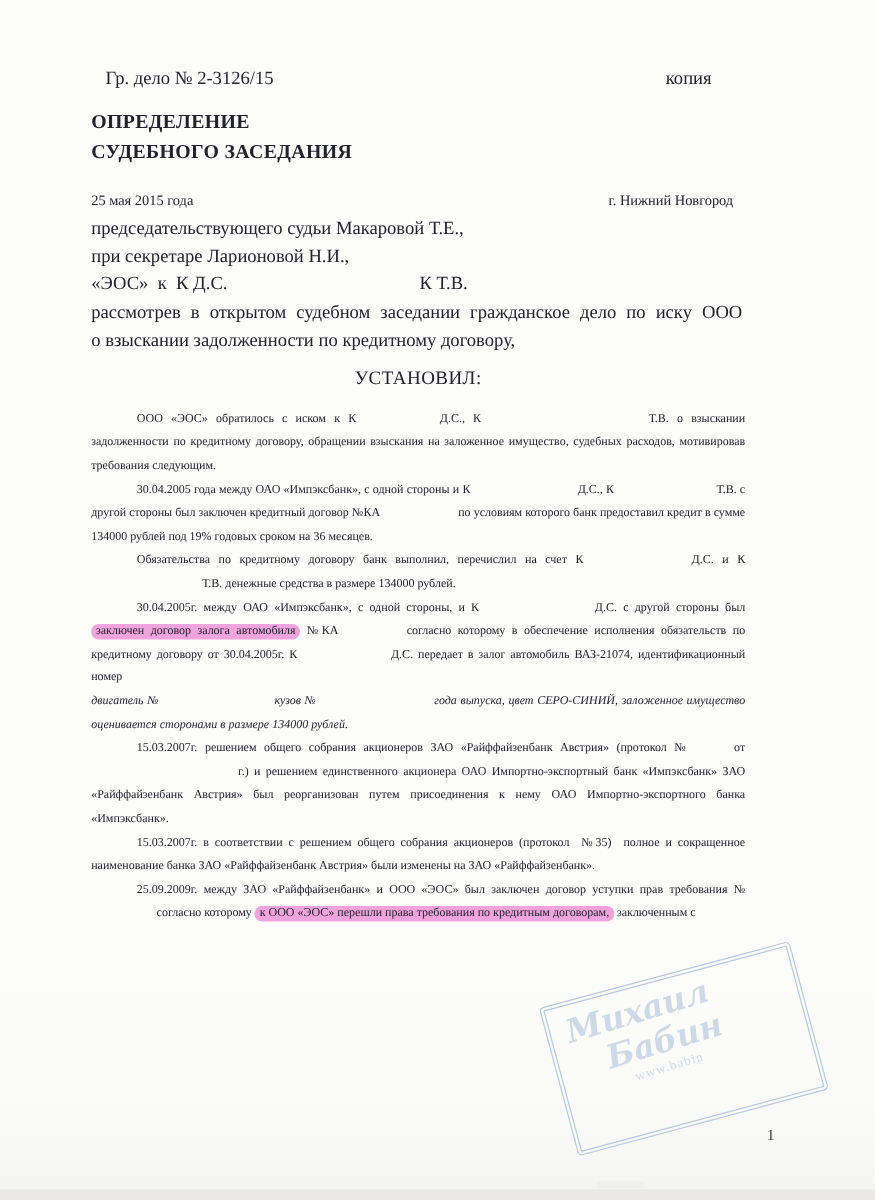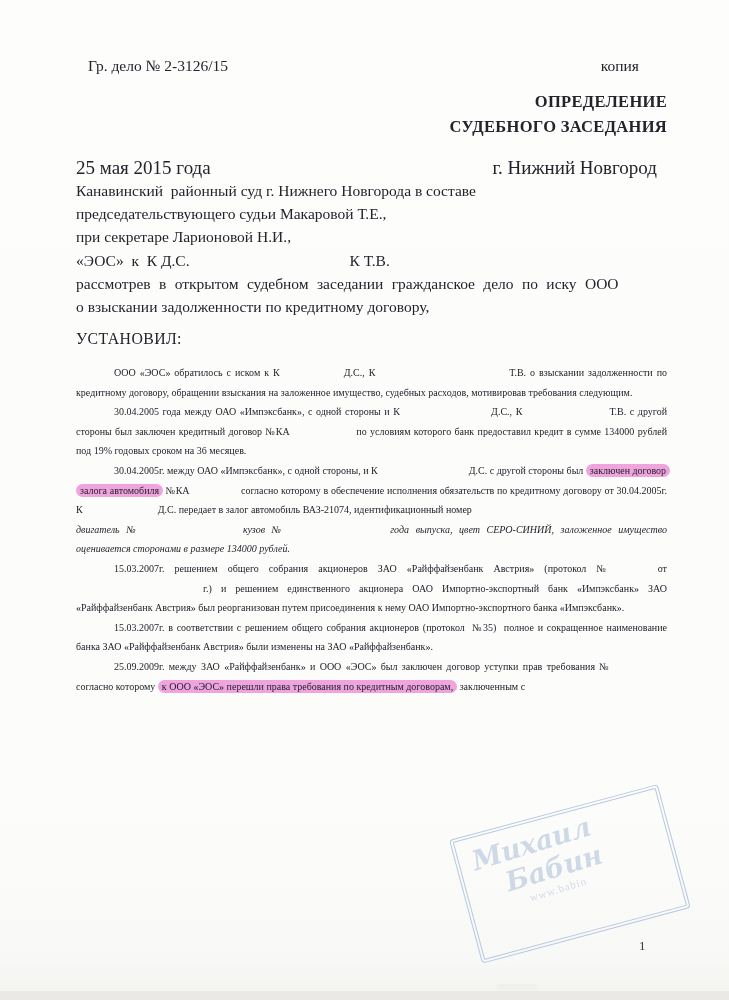--- a/index.html
+++ b/index.html
@@ -3,31 +3,31 @@
 <meta charset="utf-8">
 <style>
   html,body{margin:0;padding:0;}
   body{
     width:729px;height:1000px;position:relative;overflow:hidden;
     background:#fcfcfb;
     font-family:"Liberation Serif","DejaVu Serif",serif;
     color:var(--text,#23232c);
   }
   .paper{position:absolute;inset:0;background:linear-gradient(180deg,#fdfdfc 0%,#fcfcfb 82%,#f8f8f6 96%,#f2f2ef 100%);}
-  .content{position:relative;padding:56px 62px 0 76px;}
+  .content{position:relative;padding:56px 108px 0 76px;}
   .header-row{display:flex;justify-content:space-between;font-size:15.5px;line-height:20px;}
   .case-label{margin-left:12px;}
   .copy-label{margin-right:28px;}
-  .title{text-align:right;font-weight:bold;font-size:16.5px;line-height:25px;margin-top:13px;letter-spacing:0.3px;}
-  .date-row{display:flex;justify-content:space-between;margin-top:17px;font-size:19px;line-height:23px;}
+  .title{text-align:left;font-weight:bold;font-size:16.5px;line-height:25px;margin-top:13px;letter-spacing:0.3px;}
+  .date-row{display:flex;justify-content:space-between;margin-top:17px;font-size:12px;line-height:23px;}
   .city{margin-right:10px;}
   .intro-line{font-size:15.5px;line-height:23.2px;white-space:nowrap;}
   .intro-line.justify{word-spacing:4.5px;}
   .subject{text-align:left;font-size:15.5px;line-height:23px;}
-  .heading{text-align:left;font-size:15.8px;line-height:24px;margin-top:9px;letter-spacing:0.4px;}
+  .heading{text-align:center;font-size:15.8px;line-height:24px;margin-top:9px;letter-spacing:0.4px;}
   .paras{margin-top:12px;}
   .para{margin:0;text-align:justify;text-indent:38px;font-size:10px;line-height:19.6px;}
   .para.noindent{text-indent:0;font-style:italic;}
   .gap{display:inline-block;height:1px;vertical-align:baseline;}
   .hl{
     background:var(--highlight,#efa4de);
     border-radius:9px;padding:0.5px 4px 1.5px;
     box-decoration-break:clone;-webkit-box-decoration-break:clone;
   }
   .stamp{
@@ -67,34 +67,34 @@
     <div>ОПРЕДЕЛЕНИЕ</div>
     <div>СУДЕБНОГО ЗАСЕДАНИЯ</div>
   </div>
 
   <div class="date-row">
     <span>25 мая 2015 года</span>
     <span class="city">г. Нижний Новгород</span>
   </div>
 
   <div>
-      <div class="intro-line"><span>Канавинский&nbsp; районный суд г. Нижнего Новгорода в составе</span></div>
       <div class="intro-line"><span>председательствующего судьи Макаровой Т.Е.,</span></div>
       <div class="intro-line"><span>при секретаре Ларионовой Н.И.,</span></div>
       <div class="intro-line"><span>«ЭОС»&nbsp; к&nbsp; К Д.С.</span><span class="gap" style="width: 160px;"></span><span>К Т.В.</span></div>
       <div class="intro-line justify"><span>рассмотрев в открытом судебном заседании гражданское дело по иску ООО</span></div>
     </div>
 
   <div class="subject">о взыскании задолженности по кредитному договору,</div>
 
   <div class="heading">УСТАНОВИЛ:</div>
 
   <div class="paras">
       <p class="para"><span>ООО «ЭОС» обратилось с иском к К </span><span class="gap" style="width: 56px;"></span><span> Д.С., К </span><span class="gap" style="width: 126px;"></span><span> Т.В. о взыскании задолженности по кредитному договору, обращении взыскания на заложенное имущество, судебных расходов, мотивировав требования следующим.</span></p>
       <p class="para"><span>30.04.2005 года между ОАО «Импэксбанк», с одной стороны и К </span><span class="gap" style="width: 84px;"></span><span> Д.С., К </span><span class="gap" style="width: 80px;"></span><span> Т.В. с другой стороны был заключен кредитный договор №КА </span><span class="gap" style="width: 60px;"></span><span> по условиям которого банк предоставил кредит в сумме 134000 рублей под 19% годовых сроком на 36 месяцев.</span></p>
+      <p class="para"><span>Обязательства по кредитному договору банк выполнил, перечислил на счет К </span><span class="gap" style="width: 76px;"></span><span> Д.С. и К </span><span class="gap" style="width: 90px;"></span><span> Т.В. денежные средства в размере 134000 рублей.</span></p>
       <p class="para"><span>30.04.2005г. между ОАО «Импэксбанк», с одной стороны, и К </span><span class="gap" style="width: 86px;"></span><span> Д.С. с другой стороны был </span><span class="hl">заключен договор залога автомобиля</span><span> №КА </span><span class="gap" style="width: 46px;"></span><span> согласно которому в обеспечение исполнения обязательств по кредитному договору от 30.04.2005г. К </span><span class="gap" style="width: 70px;"></span><span> Д.С. передает в залог автомобиль ВАЗ-21074, идентификационный номер</span></p>
       <p class="para noindent"><span>двигатель № </span><span class="gap" style="width: 90px;"></span><span> кузов № </span><span class="gap" style="width: 92px;"></span><span> года выпуска, цвет СЕРО-СИНИЙ, заложенное имущество оценивается сторонами в размере 134000 рублей.</span></p>
       <p class="para"><span>15.03.2007г. решением общего собрания акционеров ЗАО «Райффайзенбанк Австрия» (протокол № </span><span class="gap" style="width: 24px;"></span><span> от </span><span class="gap" style="width: 118px;"></span><span> г.) и решением единственного акционера ОАО Импортно-экспортный банк «Импэксбанк» ЗАО «Райффайзенбанк Австрия» был реорганизован путем присоединения к нему ОАО Импортно-экспортного банка «Импэксбанк».</span></p>
       <p class="para"><span>15.03.2007г. в соответствии с решением общего собрания акционеров (протокол &nbsp;№35)&nbsp; полное и сокращенное наименование банка ЗАО «Райффайзенбанк Австрия» были изменены на ЗАО «Райффайзенбанк».</span></p>
       <p class="para"><span>25.09.2009г. между ЗАО «Райффайзенбанк» и ООО «ЭОС» был заключен договор уступки прав требования № </span><span class="gap" style="width: 52px;"></span><span> согласно которому </span><span class="hl">к ООО «ЭОС» перешли права требования по кредитным договорам,</span><span> заключенным с</span></p>
     </div>
 
 </div>
 
 <div class="stamp">

